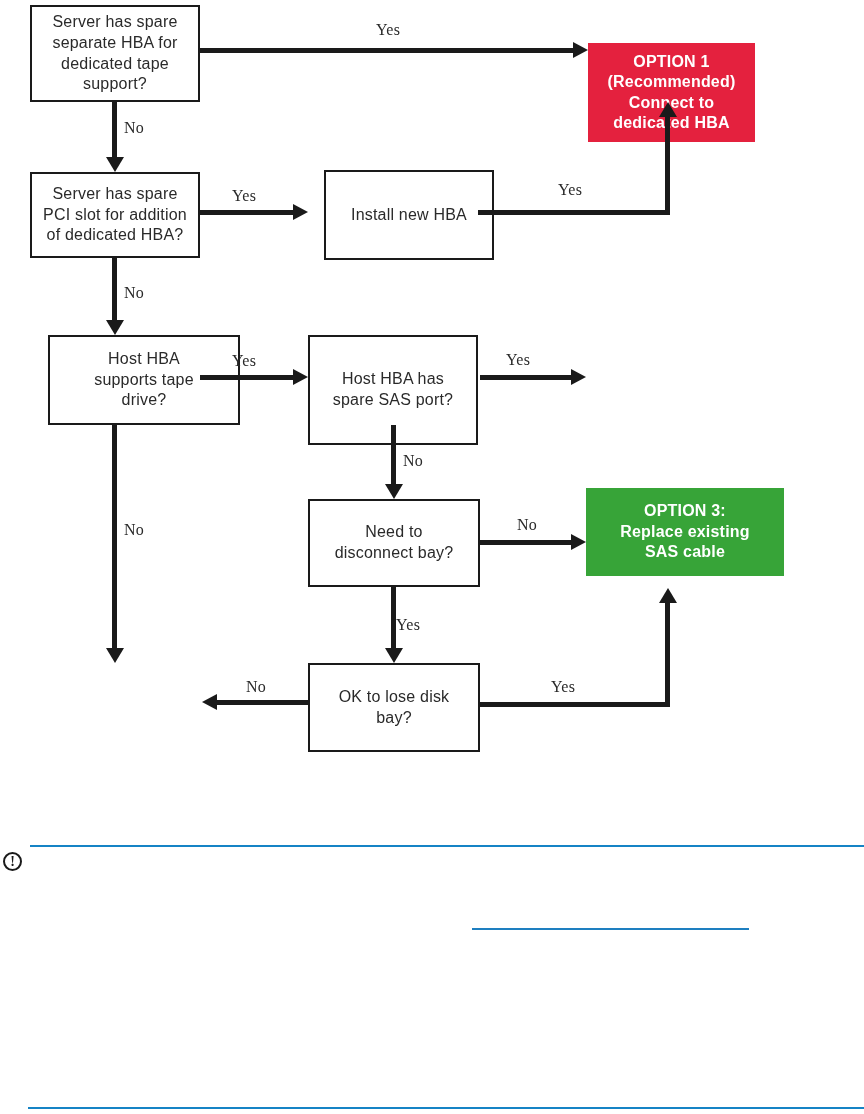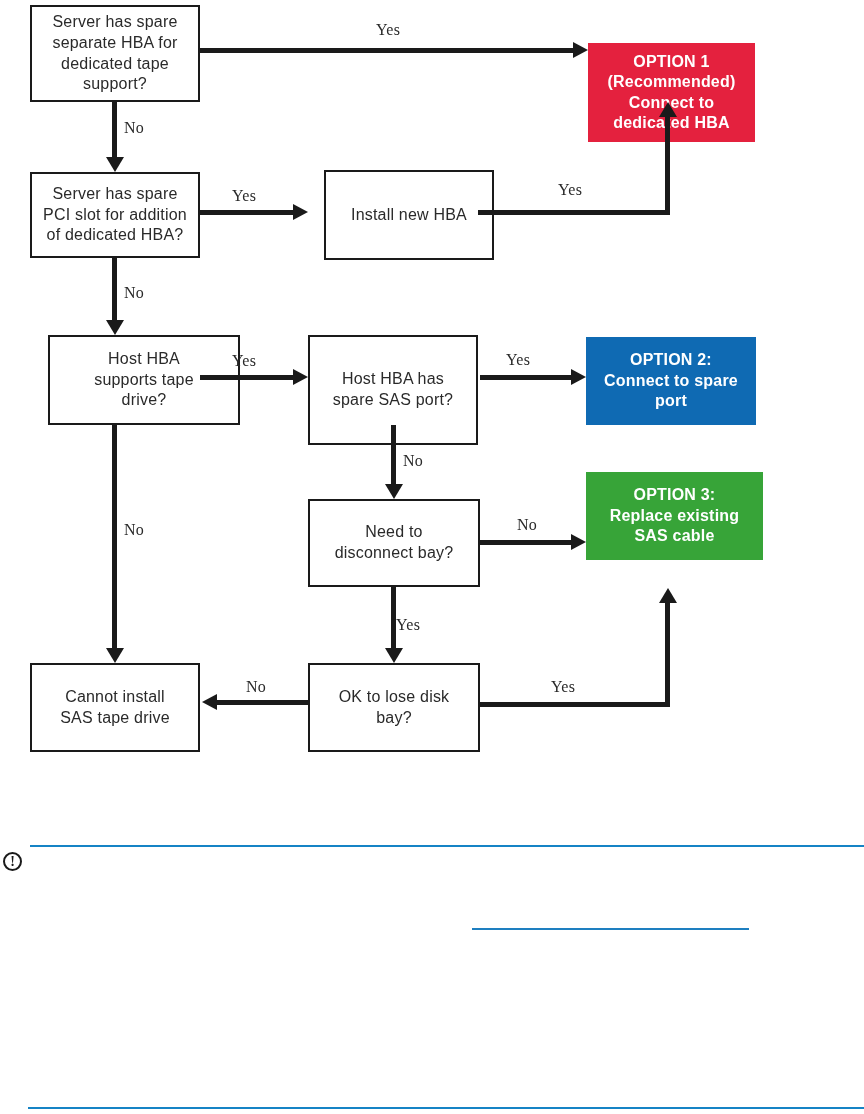--- a/index.html
+++ b/index.html
@@ -78,39 +78,30 @@
   <div class="node" style="left:308px;top:663px;width:172px;height:89px">
     <span>OK to lose disk
 bay?</span>
   </div>
 
   <div class="node" style="left:308px;top:499px;width:172px;height:88px">
     <span>Need to
 disconnect bay?</span>
   </div>
 
-  <div class="node" style="left:30px;top:663px;width:170px;height:89px">
-    <span>Cannot install
-SAS tape drive</span>
-  </div>
 
   <div class="opt red" style="left:588px;top:3px;width:167px;height:99px">
     <span>OPTION 1
 (Recommended)
 Connect to
 dedicated HBA</span>
   </div>
 
-  <div class="opt blue" style="left:586px;top:337px;width:170px;height:88px">
-    <span>OPTION 2:
-Connect to spare
-port</span>
-  </div>
 
-  <div class="opt green" style="left:586px;top:472px;width:177px;height:88px">
+  <div class="opt green" style="left:586px;top:488px;width:198px;height:88px">
     <span>OPTION 3:
 Replace existing
 SAS cable</span>
   </div>
 
   <div class="hl" style="left:200px;top:48px;width:374px"></div>
   <div class="ah right" style="left:573px;top:42px"></div>
 
   <div class="vl" style="left:112px;top:102px;height:58px"></div>
   <div class="ah down" style="left:106px;top:157px"></div>

